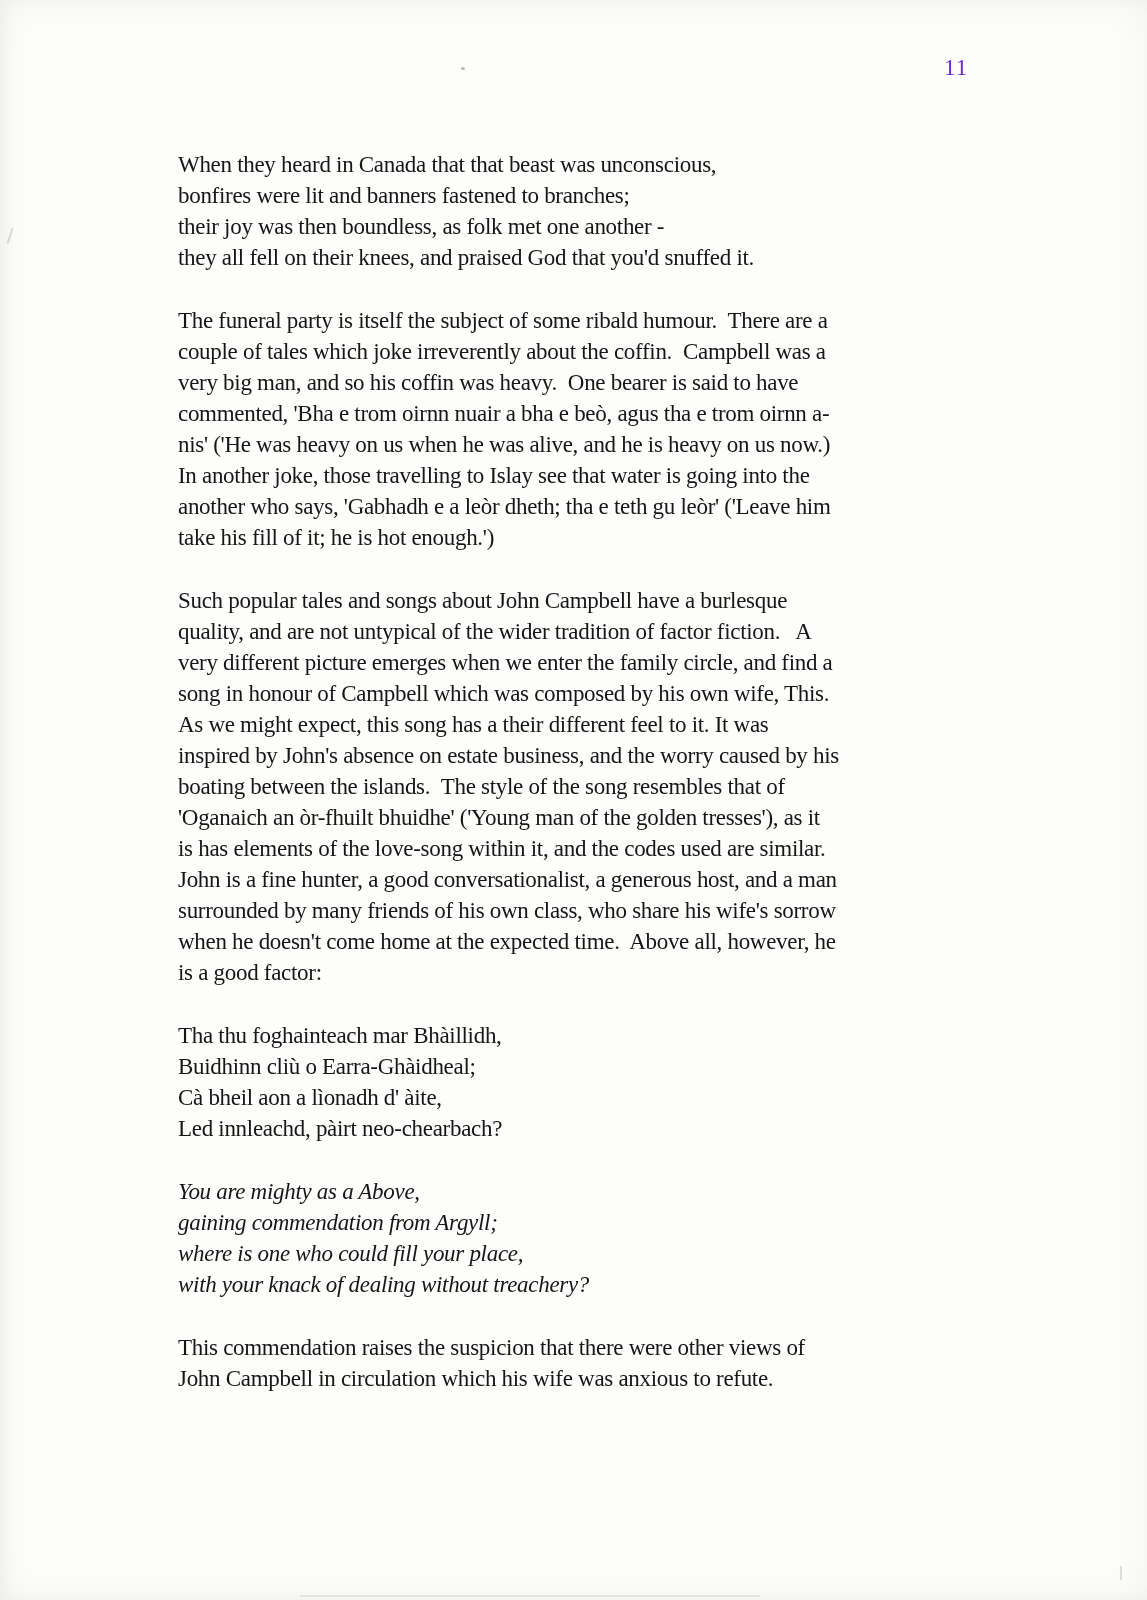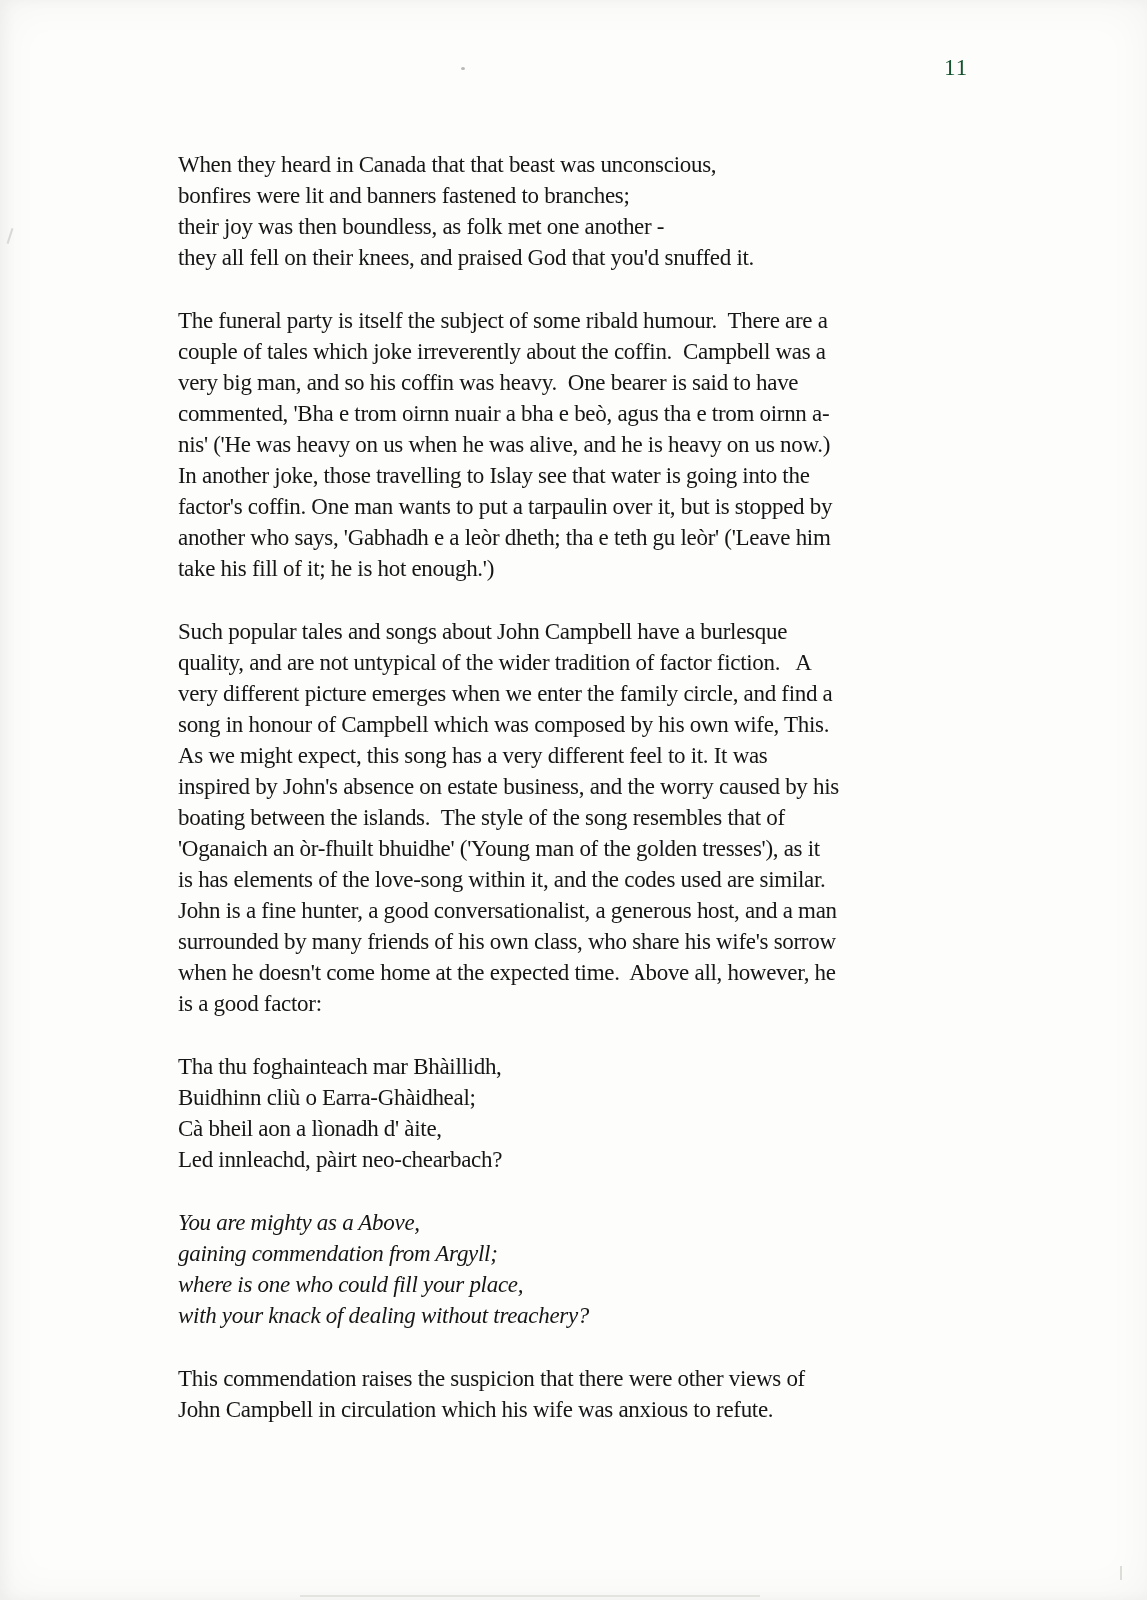--- a/index.html
+++ b/index.html
@@ -17,21 +17,21 @@
     box-shadow: inset 0 0 46px rgba(0,0,0,0.045), inset 6px 0 14px rgba(0,0,0,0.035);
     font-family: "Liberation Serif", "DejaVu Serif", serif;
     color: #141414;
   }
   .page-number {
     position: absolute;
     top: 55px;
     left: 944px;
     font-size: 23px;
     letter-spacing: 1px;
-    color: #14532d;
+    color: #6d28d9;
   }
   .content {
     position: absolute;
     top: 149px;
     left: 178px;
     width: 790px;
   }
   .block {
     margin: 0 0 32px 0;
   }
@@ -103,31 +103,30 @@
       <div class="line">they all fell on their knees, and praised God that you'd snuffed it.</div>
     </div>
 
     <div class="block">
       <div class="line">The funeral party is itself the subject of some ribald humour.  There are a</div>
       <div class="line">couple of tales which joke irreverently about the coffin.  Campbell was a</div>
       <div class="line">very big man, and so his coffin was heavy.  One bearer is said to have</div>
       <div class="line">commented, 'Bha e trom oirnn nuair a bha e beò, agus tha e trom oirnn a-</div>
       <div class="line">nis' ('He was heavy on us when he was alive, and he is heavy on us now.)</div>
       <div class="line">In another joke, those travelling to Islay see that water is going into the</div>
-      <div class="line">factor's coffin. One man wants to put a tarpaulin over it, but is stopped by</div>
       <div class="line">another who says, 'Gabhadh e a leòr dheth; tha e teth gu leòr' ('Leave him</div>
       <div class="line">take his fill of it; he is hot enough.')</div>
     </div>
 
     <div class="block">
       <div class="line">Such popular tales and songs about John Campbell have a burlesque</div>
       <div class="line">quality, and are not untypical of the wider tradition of factor fiction.   A</div>
       <div class="line">very different picture emerges when we enter the family circle, and find a</div>
       <div class="line">song in honour of Campbell which was composed by his own wife, This.</div>
-      <div class="line">As we might expect, this song has a very different feel to it. It was</div>
+      <div class="line">As we might expect, this song has a their different feel to it. It was</div>
       <div class="line">inspired by John's absence on estate business, and the worry caused by his</div>
       <div class="line">boating between the islands.  The style of the song resembles that of</div>
       <div class="line">'Oganaich an òr-fhuilt bhuidhe' ('Young man of the golden tresses'), as it</div>
       <div class="line">is has elements of the love-song within it, and the codes used are similar.</div>
       <div class="line">John is a fine hunter, a good conversationalist, a generous host, and a man</div>
       <div class="line">surrounded by many friends of his own class, who share his wife's sorrow</div>
       <div class="line">when he doesn't come home at the expected time.  Above all, however, he</div>
       <div class="line">is a good factor:</div>
     </div>
 

